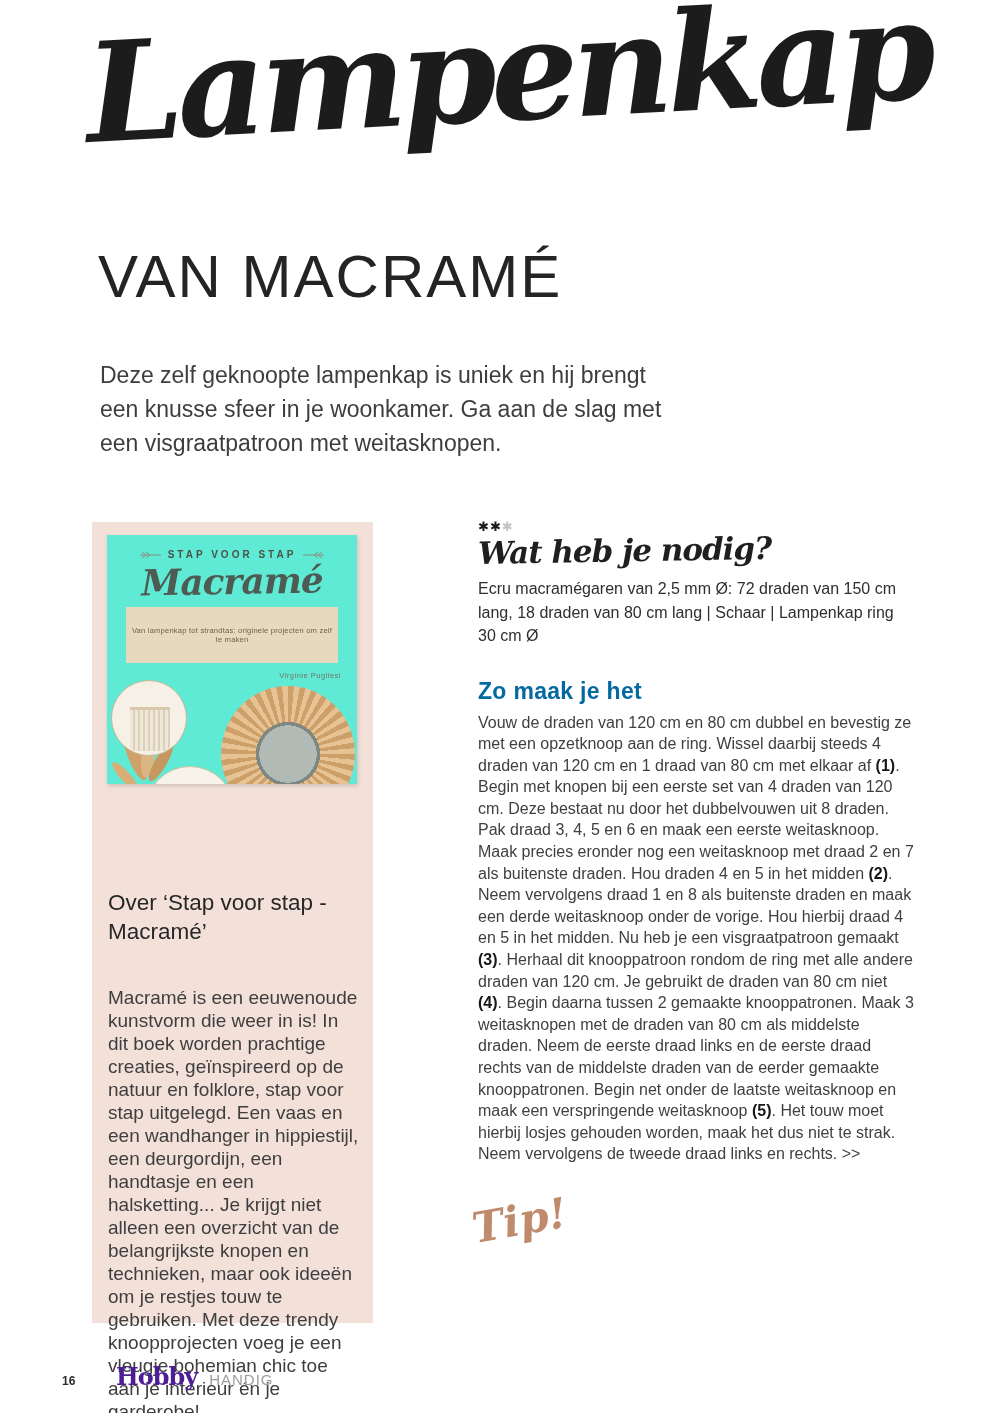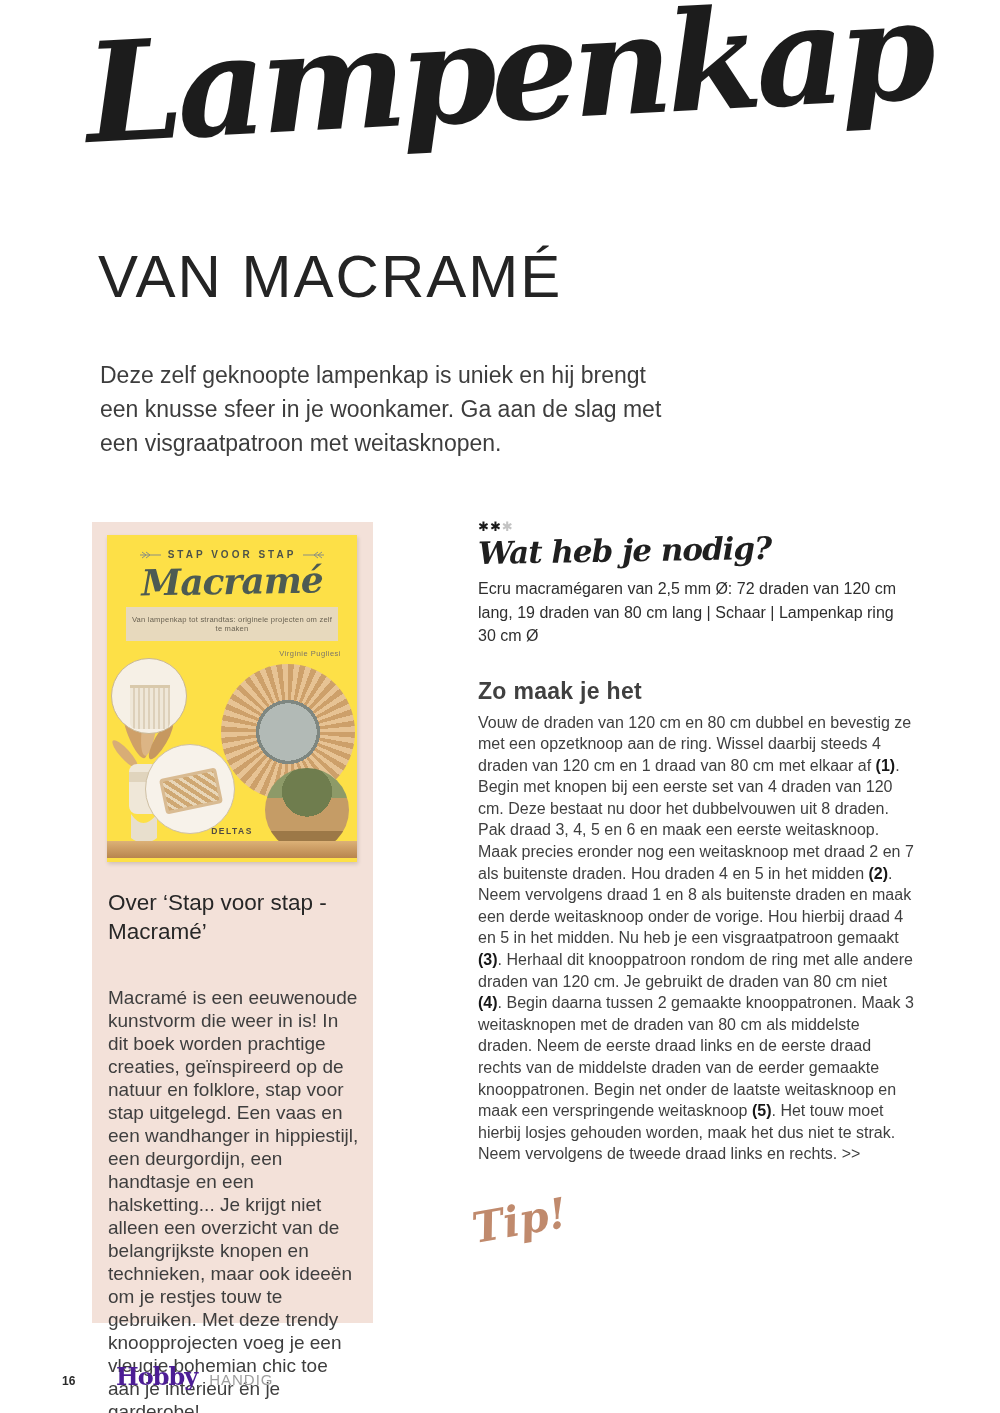--- a/index.html
+++ b/index.html
@@ -24,36 +24,36 @@
   .intro {
     position:absolute; left:100px; top:358px; width:590px;
     font-size:23px; line-height:34px; font-weight:300; color:#3d3d3d;
   }
   
   .pink-panel {
     position:absolute; left:92px; top:522px; width:281px; height:801px;
     background:#f3e1d9;
   }
   .book-cover {
-    position:absolute; left:15px; top:13px; width:250px; height:327px;
-    background:#fde047; box-shadow:1px 2px 4px rgba(0,0,0,.15);
+    position:absolute; left:15px; top:13px; width:250px; height:249px;
+    background:#5eead4; box-shadow:1px 2px 4px rgba(0,0,0,.15);
     overflow:hidden;
   }
   .cover-tagline {
     margin-top:14px; text-align:center; font-size:10px; letter-spacing:3px;
     color:#4c5249; font-weight:bold; display:flex; align-items:center;
     justify-content:center; gap:6px;
   }
   .cover-title {
     text-align:center; font-family:"DejaVu Serif", serif; font-style:italic;
     font-weight:bold; font-size:36px; color:#4d5b53; letter-spacing:-1px;
     margin-top:0px; transform:rotate(-1deg);
   }
   .cover-banner {
-    margin:5px auto 0 auto; width:212px; background:#e7d9bd; padding:8px 2px;
+    margin:5px auto 0 auto; width:212px; background:#e7d9bd; padding:19px 2px;
     text-align:center; font-size:7.6px; color:#6a6252; letter-spacing:.2px;
   }
   .cover-author {
     margin:8px 16px 0 0; text-align:right; font-size:7.5px; color:#7a7468;
     letter-spacing:.5px;
   }
   .collage { position:relative; height:196px; margin-top:4px; }
   .shelf {
     position:absolute; left:0; bottom:0; width:100%; height:17px;
     background:linear-gradient(#dcb177, #b8854e);
@@ -112,21 +112,21 @@
   .stars { font-size:13px; letter-spacing:1px; line-height:13px; }
   .star-filled { color:#1b1b1b; }
   .star-empty { color:#c3c3c3; }
   .needs-heading {
     font-family:"DejaVu Serif", serif; font-style:italic; font-weight:bold;
     font-size:31px; color:#1f1f1f; letter-spacing:-1px; margin:2px 0 6px 0;
     transform:rotate(-1deg); transform-origin:left;
   }
   .needs-items { font-size:16px; line-height:23.5px; color:#2e2e2e; }
   .howto-heading {
-    font-size:23px; font-weight:bold; color:#404040; margin:30px 0 7px 0;
+    font-size:23px; font-weight:bold; color:#0369a1; margin:30px 0 7px 0;
     letter-spacing:.3px;
   }
   .howto-body { font-size:16px; line-height:21.6px; color:#3f3f3f; }
   .howto-body strong { color:#171717; }
   
   .tip { position:absolute; left:460px; top:1188px; width:454px; height:150px; }
   .tip-label {
     position:absolute; left:12px; top:8px;
     font-family:"DejaVu Serif", serif; font-style:italic; font-weight:bold;
     font-size:42px; color:#c08a6d; transform:rotate(-10deg);
@@ -201,21 +201,21 @@
     <div class="panel-text">
       <div class="about-heading">Over ‘Stap voor stap - Macramé’</div>
       <div class="about-body">Macramé is een eeuwenoude kunstvorm die weer in is! In dit boek worden prachtige creaties, geïnspireerd op de natuur en folklore, stap voor stap uitgelegd. Een vaas en een wandhanger in hippiestijl, een deurgordijn, een handtasje en een halsketting... Je krijgt niet alleen een overzicht van de belangrijkste knopen en technieken, maar ook ideeën om je restjes touw te gebruiken. Met deze trendy knoopprojecten voeg je een vleugje bohemian chic toe aan je interieur én je garderobe!</div>
       <div class="about-isbn">ISBN 9789044762891, € 26 ,95</div>
     </div>
   </div>
 
   <div class="right-col">
     <div class="stars"><span class="star-filled">✱✱</span><span class="star-empty">✱</span></div>
     <div class="needs-heading">Wat heb je nodig?</div>
-    <div class="needs-items">Ecru macramégaren van 2,5 mm Ø: 72 draden van 120 cm lang, 19 draden van 80 cm lang | Schaar | Lampenkap ring 30 cm Ø</div>
+    <div class="needs-items">Ecru macramégaren van 2,5 mm Ø: 72 draden van 150 cm lang, 18 draden van 80 cm lang | Schaar | Lampenkap ring 30 cm Ø</div>
     <div class="howto-heading">Zo maak je het</div>
     <div class="howto-body">Vouw de draden van 120 cm en 80 cm dubbel en bevestig ze met een opzetknoop aan de ring. Wissel daarbij steeds 4 draden van 120 cm en 1 draad van 80 cm met elkaar af <strong>(1)</strong>. Begin met knopen bij een eerste set van 4 draden van 120 cm. Deze bestaat nu door het dubbelvouwen uit 8 draden. Pak draad 3, 4, 5 en 6 en maak een eerste weitasknoop. Maak precies eronder nog een weitasknoop met draad 2 en 7 als buitenste draden. Hou draden 4 en 5 in het midden <strong>(2)</strong>. Neem vervolgens draad 1 en 8 als buitenste draden en maak een derde weitasknoop onder de vorige. Hou hierbij draad 4 en 5 in het midden. Nu heb je een visgraatpatroon gemaakt <strong>(3)</strong>. Herhaal dit knooppatroon rondom de ring met alle andere draden van 120 cm. Je gebruikt de draden van 80 cm niet <strong>(4)</strong>. Begin daarna tussen 2 gemaakte knooppatronen. Maak 3 weitasknopen met de draden van 80 cm als middelste draden. Neem de eerste draad links en de eerste draad rechts van de middelste draden van de eerder gemaakte knooppatronen. Begin net onder de laatste weitasknoop en maak een verspringende weitasknoop <strong>(5)</strong>. Het touw moet hierbij losjes gehouden worden, maak het dus niet te strak. Neem vervolgens de tweede draad links en rechts. &gt;&gt;</div>
   </div>
 
   <div class="tip">
     <div class="tip-label">Tip!</div>
   </div>
 
   <div class="footer">
     <span class="page-number">16</span>

